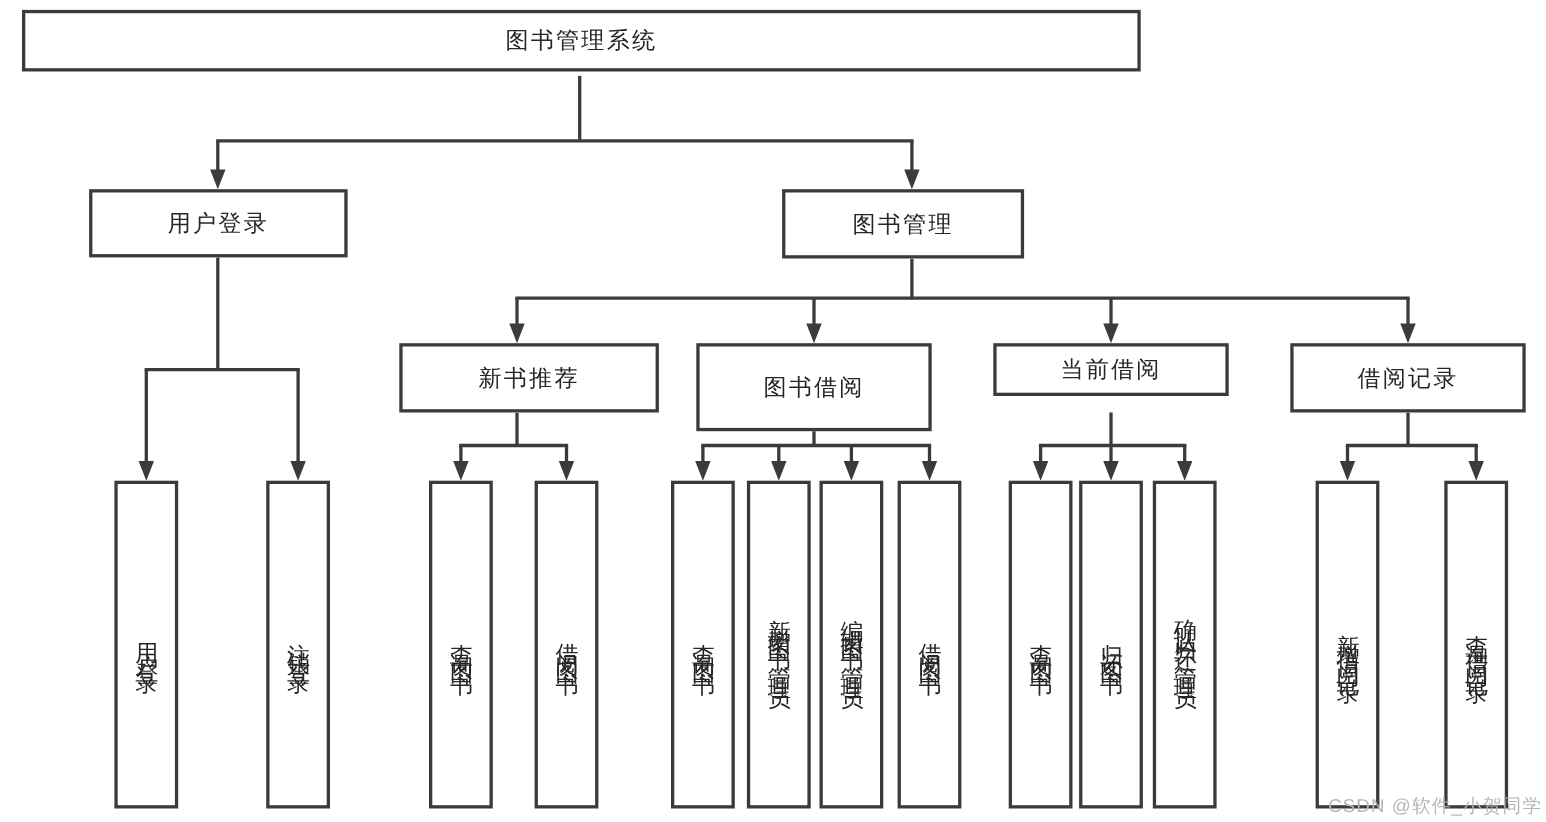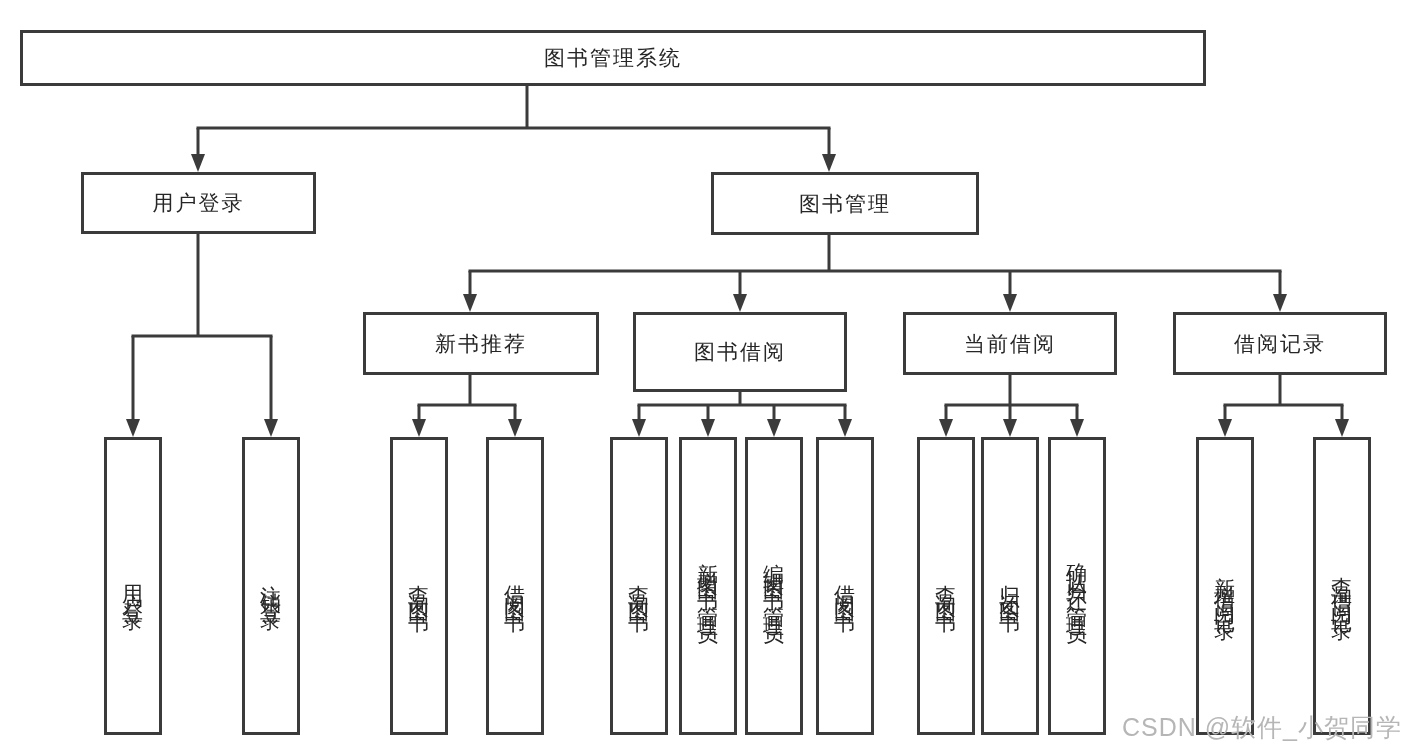--- a/index.html
+++ b/index.html
@@ -18,21 +18,21 @@
     display:flex; align-items:center; justify-content:center;
     color:var(--text,#262626); font-size:21px; letter-spacing:2px;
     z-index:2;
   }
   .leaf .lbl {
     writing-mode:vertical-rl; text-orientation:mixed;
     letter-spacing:0.42em; line-height:1; white-space:nowrap;
   }
   .watermark {
     position:absolute; right:3px; bottom:3px;
-    font-size:25px; letter-spacing:1px;
+    font-size:17px; letter-spacing:1px;
     color:var(--watermark,#b6b6b6); z-index:5;
   }
 </style>
 </head>
 <body>
 
 <div class="canvas">
 
   <svg class="connectors" width="1405" height="747" viewBox="0 0 1405 747" xmlns="http://www.w3.org/2000/svg">
     <g>
@@ -96,38 +96,38 @@
     <g>
       <line x1="1280" y1="375" x2="1280" y2="406"></line>
       <line x1="1223.5" y1="405" x2="1343.5" y2="405"></line>
       <line x1="1225" y1="405" x2="1225" y2="421"></line>
       <line x1="1342" y1="405" x2="1342" y2="421"></line>
       <polygon points="1218,419 1232,419 1225,437"></polygon>
       <polygon points="1335,419 1349,419 1342,437"></polygon>
     </g>
   </svg>
 
-  <div class="node" style="left:20px;top:30px;width:1186px;height:56px">
+  <div class="node" style="left:20px;top:9px;width:1017px;height:56px">
     <span class="lbl">图书管理系统</span>
   </div>
 
   <div class="node" style="left:81px;top:172px;width:235px;height:62px">
     <span class="lbl">用户登录</span>
   </div>
-  <div class="node" style="left:711px;top:172px;width:268px;height:63px">
+  <div class="node" style="left:711px;top:172px;width:220px;height:63px">
     <span class="lbl">图书管理</span>
   </div>
 
   <div class="node" style="left:363px;top:312px;width:236px;height:63px">
     <span class="lbl">新书推荐</span>
   </div>
   <div class="node" style="left:633px;top:312px;width:214px;height:80px">
     <span class="lbl">图书借阅</span>
   </div>
-  <div class="node" style="left:903px;top:312px;width:214px;height:63px">
+  <div class="node" style="left:903px;top:312px;width:214px;height:48px">
     <span class="lbl">当前借阅</span>
   </div>
   <div class="node" style="left:1173px;top:312px;width:214px;height:63px">
     <span class="lbl">借阅记录</span>
   </div>
 
   <div class="node leaf" style="left:104px;top:437px;width:58px;height:298px">
     <span class="lbl">用户登录</span>
   </div>
   <div class="node leaf" style="left:242px;top:437px;width:58px;height:298px">

